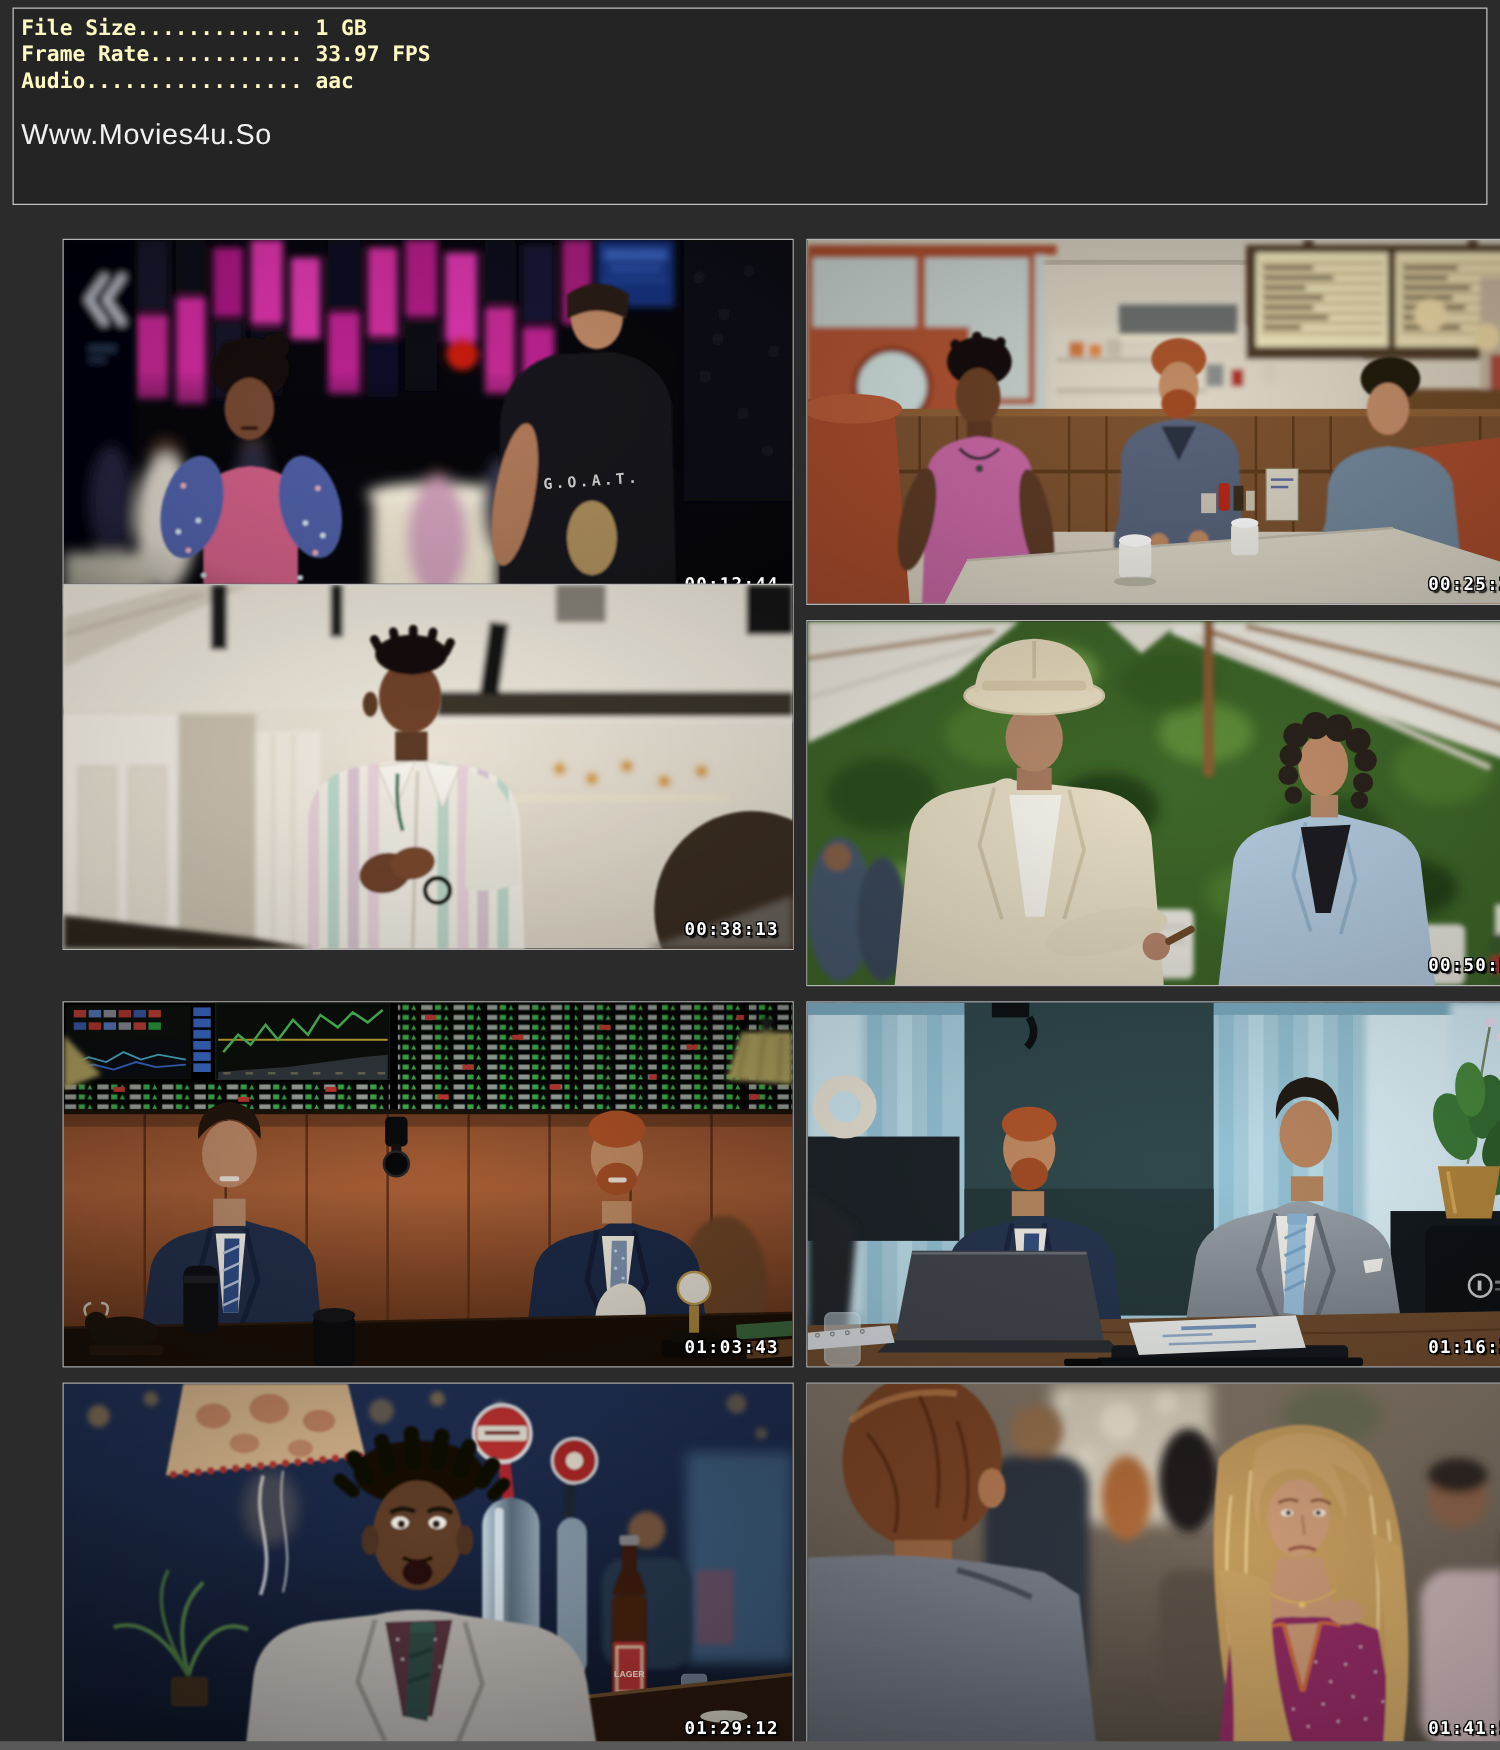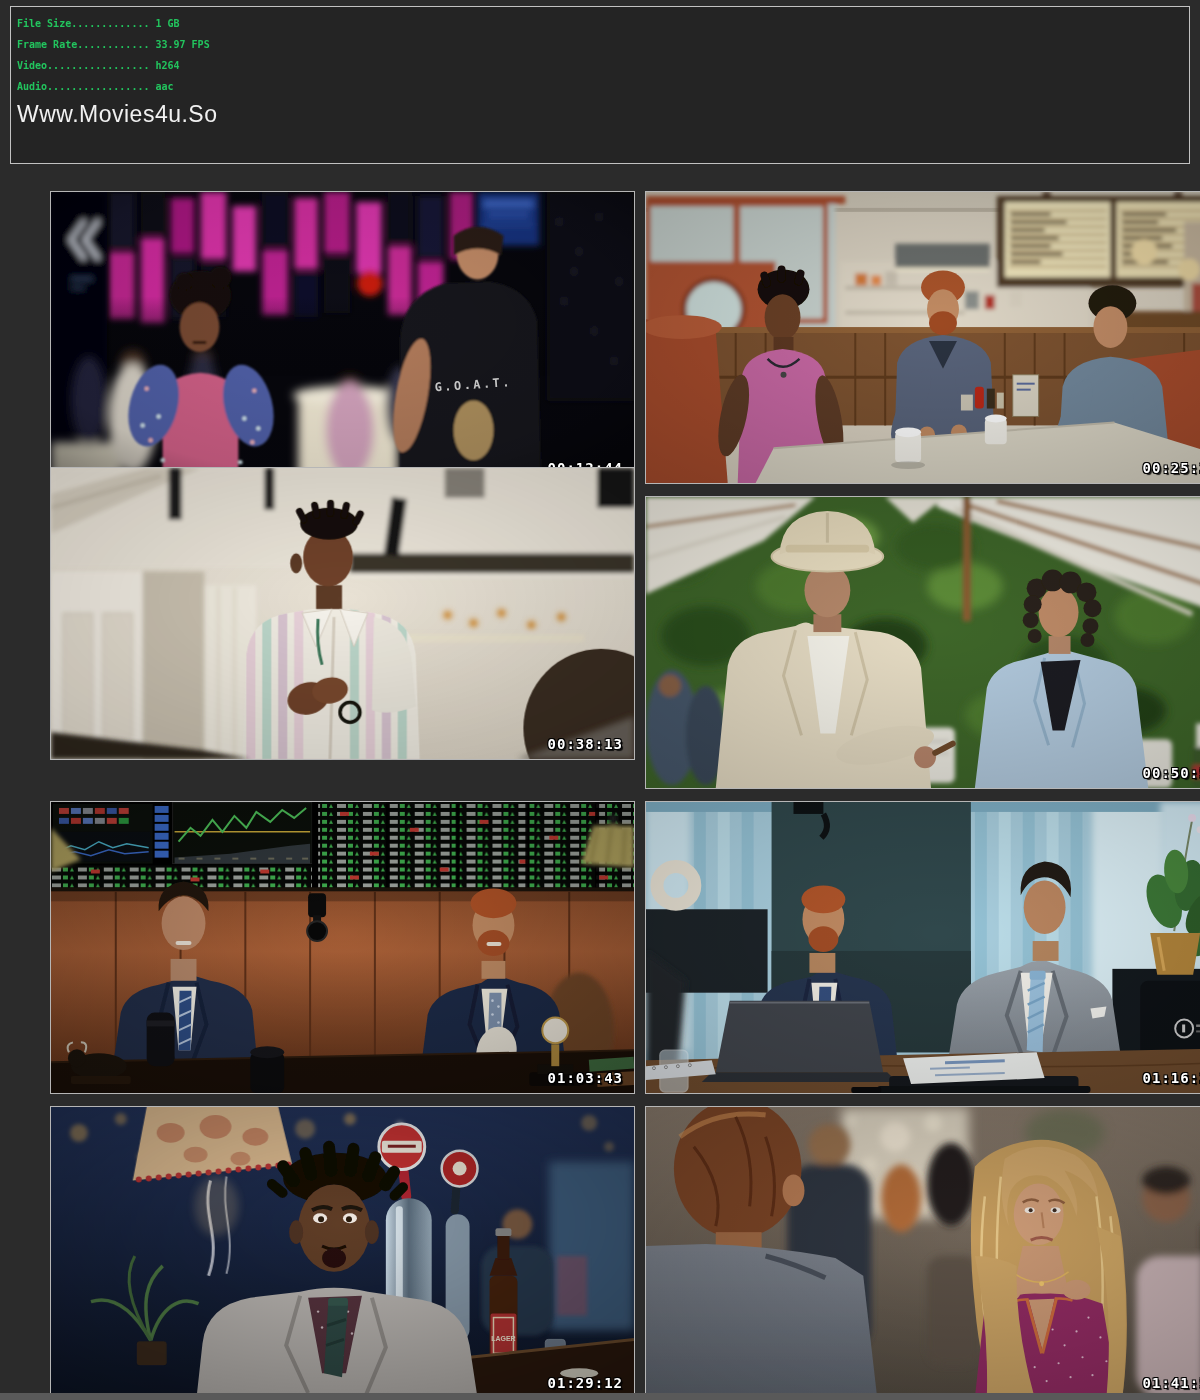--- a/index.html
+++ b/index.html
@@ -6,26 +6,26 @@
   body{
     width:1200px;height:1400px;position:relative;overflow:hidden;
     background:#2b2b2b;font-family:"DejaVu Sans Mono",monospace;
   }
   .info-panel{
     position:absolute;left:10px;top:6px;width:1180px;height:158px;
     background:#242424;border:1px solid #c2c2c2;box-sizing:border-box;
     padding:6px 0 0 6px;
   }
   .info-line{
-    font-family:"DejaVu Sans Mono",monospace;font-weight:bold;font-size:10px;
-    color:#22c55e;line-height:21px;white-space:pre;
+    font-family:"DejaVu Sans Mono",monospace;font-weight:bold;font-size:17px;
+    color:#fef9c3;line-height:21px;white-space:pre;
   }
   .watermark{
     font-family:"Liberation Sans",sans-serif;font-weight:400;font-size:23px;
-    color:#f1f1f1;letter-spacing:.5px;margin-top:4px;
+    color:#f1f1f1;letter-spacing:.5px;margin-top:18px;
   }
   .grid{position:absolute;left:0;top:0;width:1200px;height:1400px;}
   .tile{
     position:absolute;width:585px;height:293px;
     border:1px solid #b6b6b6;box-sizing:border-box;
     background:#000;overflow:hidden;
   }
   .tile svg{position:absolute;left:0;top:0;width:100%;height:100%;display:block;}
   .t0{left:10px;top:175px}.t1{left:605px;top:175px}
   .t2{left:10px;top:451px}.t3{left:605px;top:480px}
@@ -39,21 +39,20 @@
     text-align:center;
   }
   .bottom-strip{position:absolute;left:0;top:1393px;width:1200px;height:7px;background:#595959;}
 </style>
 </head>
 <body>
 
 <div class="info-panel">
   <div class="info-line">File Size............. 1 GB</div>
   <div class="info-line">Frame Rate............ 33.97 FPS</div>
-  <div class="info-line">Video................. h264</div>
   <div class="info-line">Audio................. aac</div>
   <div class="watermark">Www.Movies4u.So</div>
 </div>
 
 <div class="grid">
 
   <figure class="tile t0">
     <svg viewBox="0 0 585 293" preserveAspectRatio="none">
       <defs>
         <filter id="s1b1" x="-20%" y="-20%" width="140%" height="140%">

